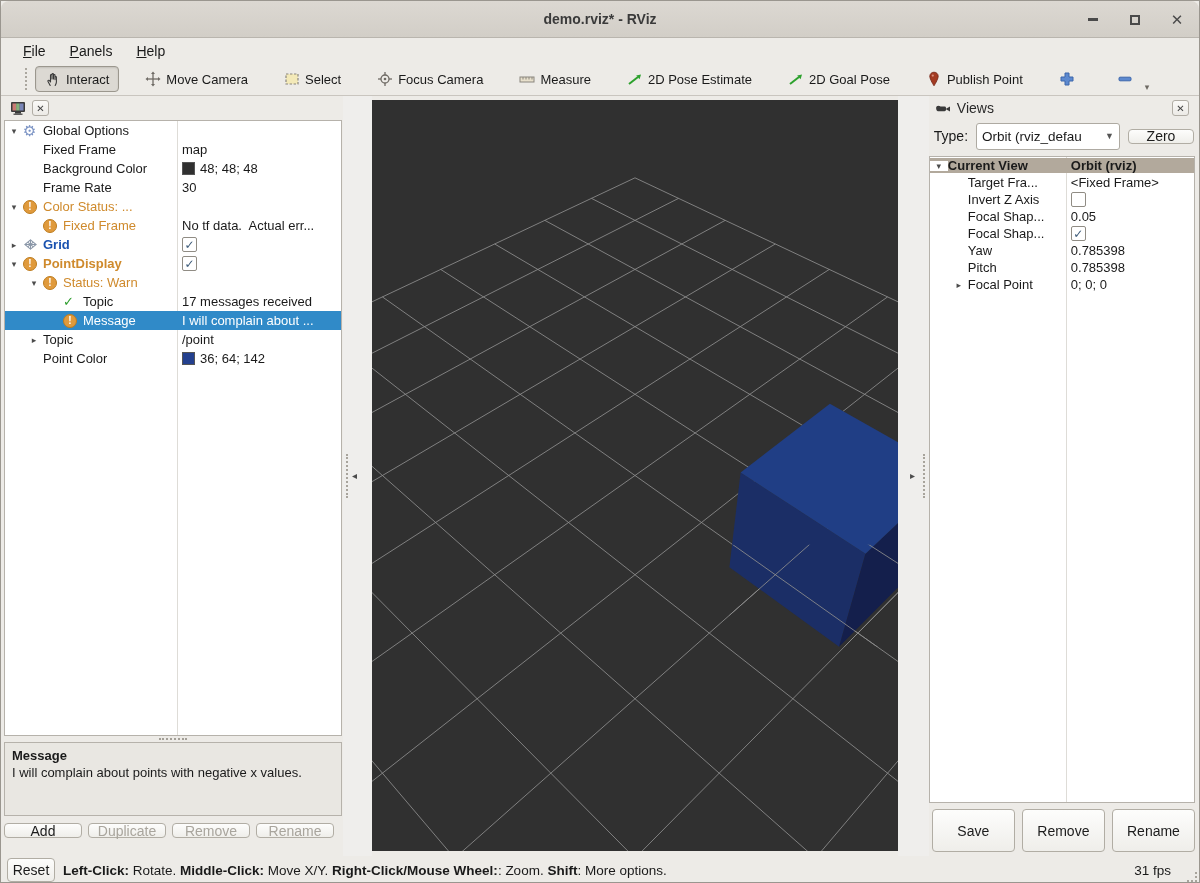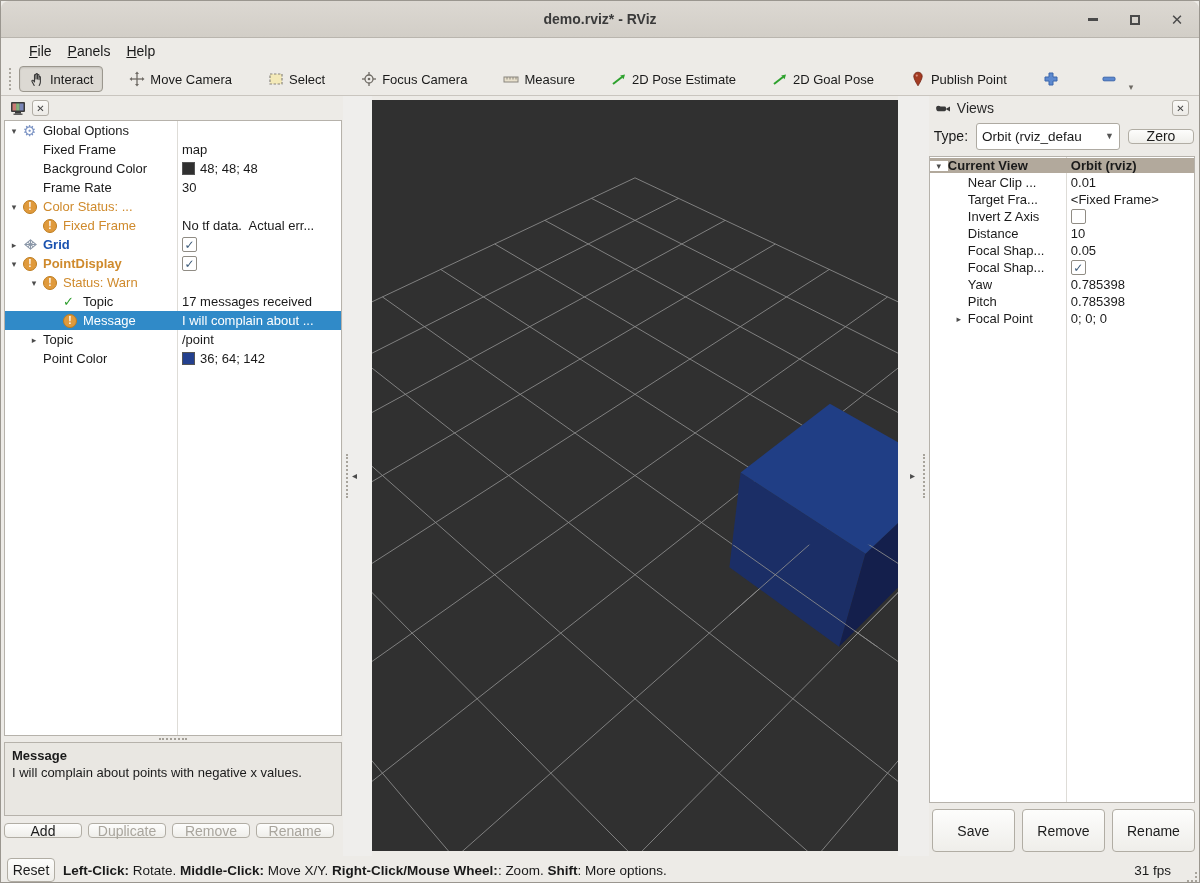--- a/index.html
+++ b/index.html
@@ -15,25 +15,25 @@
     border-bottom:1px solid #b9b5ae; display:flex; align-items:center;
     position:relative; border-radius:8px 8px 0 0;
   }
   .titlebar .title { flex:1; text-align:center; font-weight:bold; font-size:14px; color:#3a3a3a; }
   .winbtns { position:absolute; right:14px; top:0; height:37px; display:flex; align-items:center; gap:26px; }
   .winbtn { width:16px; height:16px; display:flex; align-items:center; justify-content:center; color:#4a4a4a; cursor:default; }
   .glyph-min { width:10px; height:0; border-bottom:3px solid #4a4a4a; }
   .glyph-max { width:10px; height:10px; border:2px solid #4a4a4a; }
   .glyph-close { font-size:15px; font-weight:bold; line-height:1; }
   
-  .menubar { height:25px; display:flex; align-items:center; padding-left:20px; gap:0; background:#edebe7;text-align:center; }
+  .menubar { height:25px; display:flex; align-items:center; padding-left:14px; gap:8px; background:#edebe7;text-align:center; }
   .menu-item { display:inline-block; padding:2px 8px; font-size:14px; }
   .menu-item::first-letter { text-decoration:underline; }
   
-  .toolbar { height:33px; display:flex; align-items:center; background:#edebe7; border-bottom:1px solid #c9c5bf; padding-left:4px; }
+  .toolbar { height:33px; display:flex; align-items:center; background:#edebe7; border-bottom:1px solid #c9c5bf; padding-left:20px; }
   .tb-handle { width:6px; height:22px; border-left:2px dotted #aba79f; margin:0 4px; }
   .tb-btn { display:flex; align-items:center; gap:5px; padding:4px 9px; margin-right:16px; border:1px solid transparent; border-radius:4px; font-size:13px; white-space:nowrap; }
   .tb-btn.active { background:#dcd9d3; border-color:#9b978e; box-shadow:inset 0 1px 2px rgba(0,0,0,.12); }
   .tb-icn { width:16px; height:16px; display:inline-flex; }
   .tb-extension { color:#6e6a64; font-size:9px; align-self:flex-end; margin:0 0 3px 2px; }
   
   .main { height:760px; display:flex; }
   .panel { background:#edebe7; display:flex; flex-direction:column; }
   .panel-header { height:24px; display:flex; align-items:center; gap:6px; padding:0 6px; }
   .panel-title { font-size:14px; color:#2a2a2a; flex:1; }
@@ -478,44 +478,30 @@
     <div class="trow vrow hdr">
           <div class="tname hdrbg" style="width: 136px; padding-left: 0px;">
             <span class="arrowslot" style="background: rgb(255, 255, 255);">▾</span>
             <span class="tlabel">Current View</span>
           </div>
           <div class="tvalue hdrbg"><span>Orbit (rviz)</span></div>
         </div>
         <div class="trow vrow">
           <div class="tname" style="width: 136px; padding-left: 20px;">
             <span class="arrowslot"></span>
-            <span class="tlabel">Near Clip ...</span>
-          </div>
-          <div class="tvalue"><span>0.01</span></div>
-        </div>
-        <div class="trow vrow">
-          <div class="tname" style="width: 136px; padding-left: 20px;">
-            <span class="arrowslot"></span>
             <span class="tlabel">Target Fra...</span>
           </div>
           <div class="tvalue"><span>&lt;Fixed Frame&gt;</span></div>
         </div>
         <div class="trow vrow">
           <div class="tname" style="width: 136px; padding-left: 20px;">
             <span class="arrowslot"></span>
             <span class="tlabel">Invert Z Axis</span>
           </div>
           <div class="tvalue"><span class="cb"></span></div>
-        </div>
-        <div class="trow vrow">
-          <div class="tname" style="width: 136px; padding-left: 20px;">
-            <span class="arrowslot"></span>
-            <span class="tlabel">Distance</span>
-          </div>
-          <div class="tvalue"><span>10</span></div>
         </div>
         <div class="trow vrow">
           <div class="tname" style="width: 136px; padding-left: 20px;">
             <span class="arrowslot"></span>
             <span class="tlabel">Focal Shap...</span>
           </div>
           <div class="tvalue"><span>0.05</span></div>
         </div>
         <div class="trow vrow">
           <div class="tname" style="width: 136px; padding-left: 20px;">

